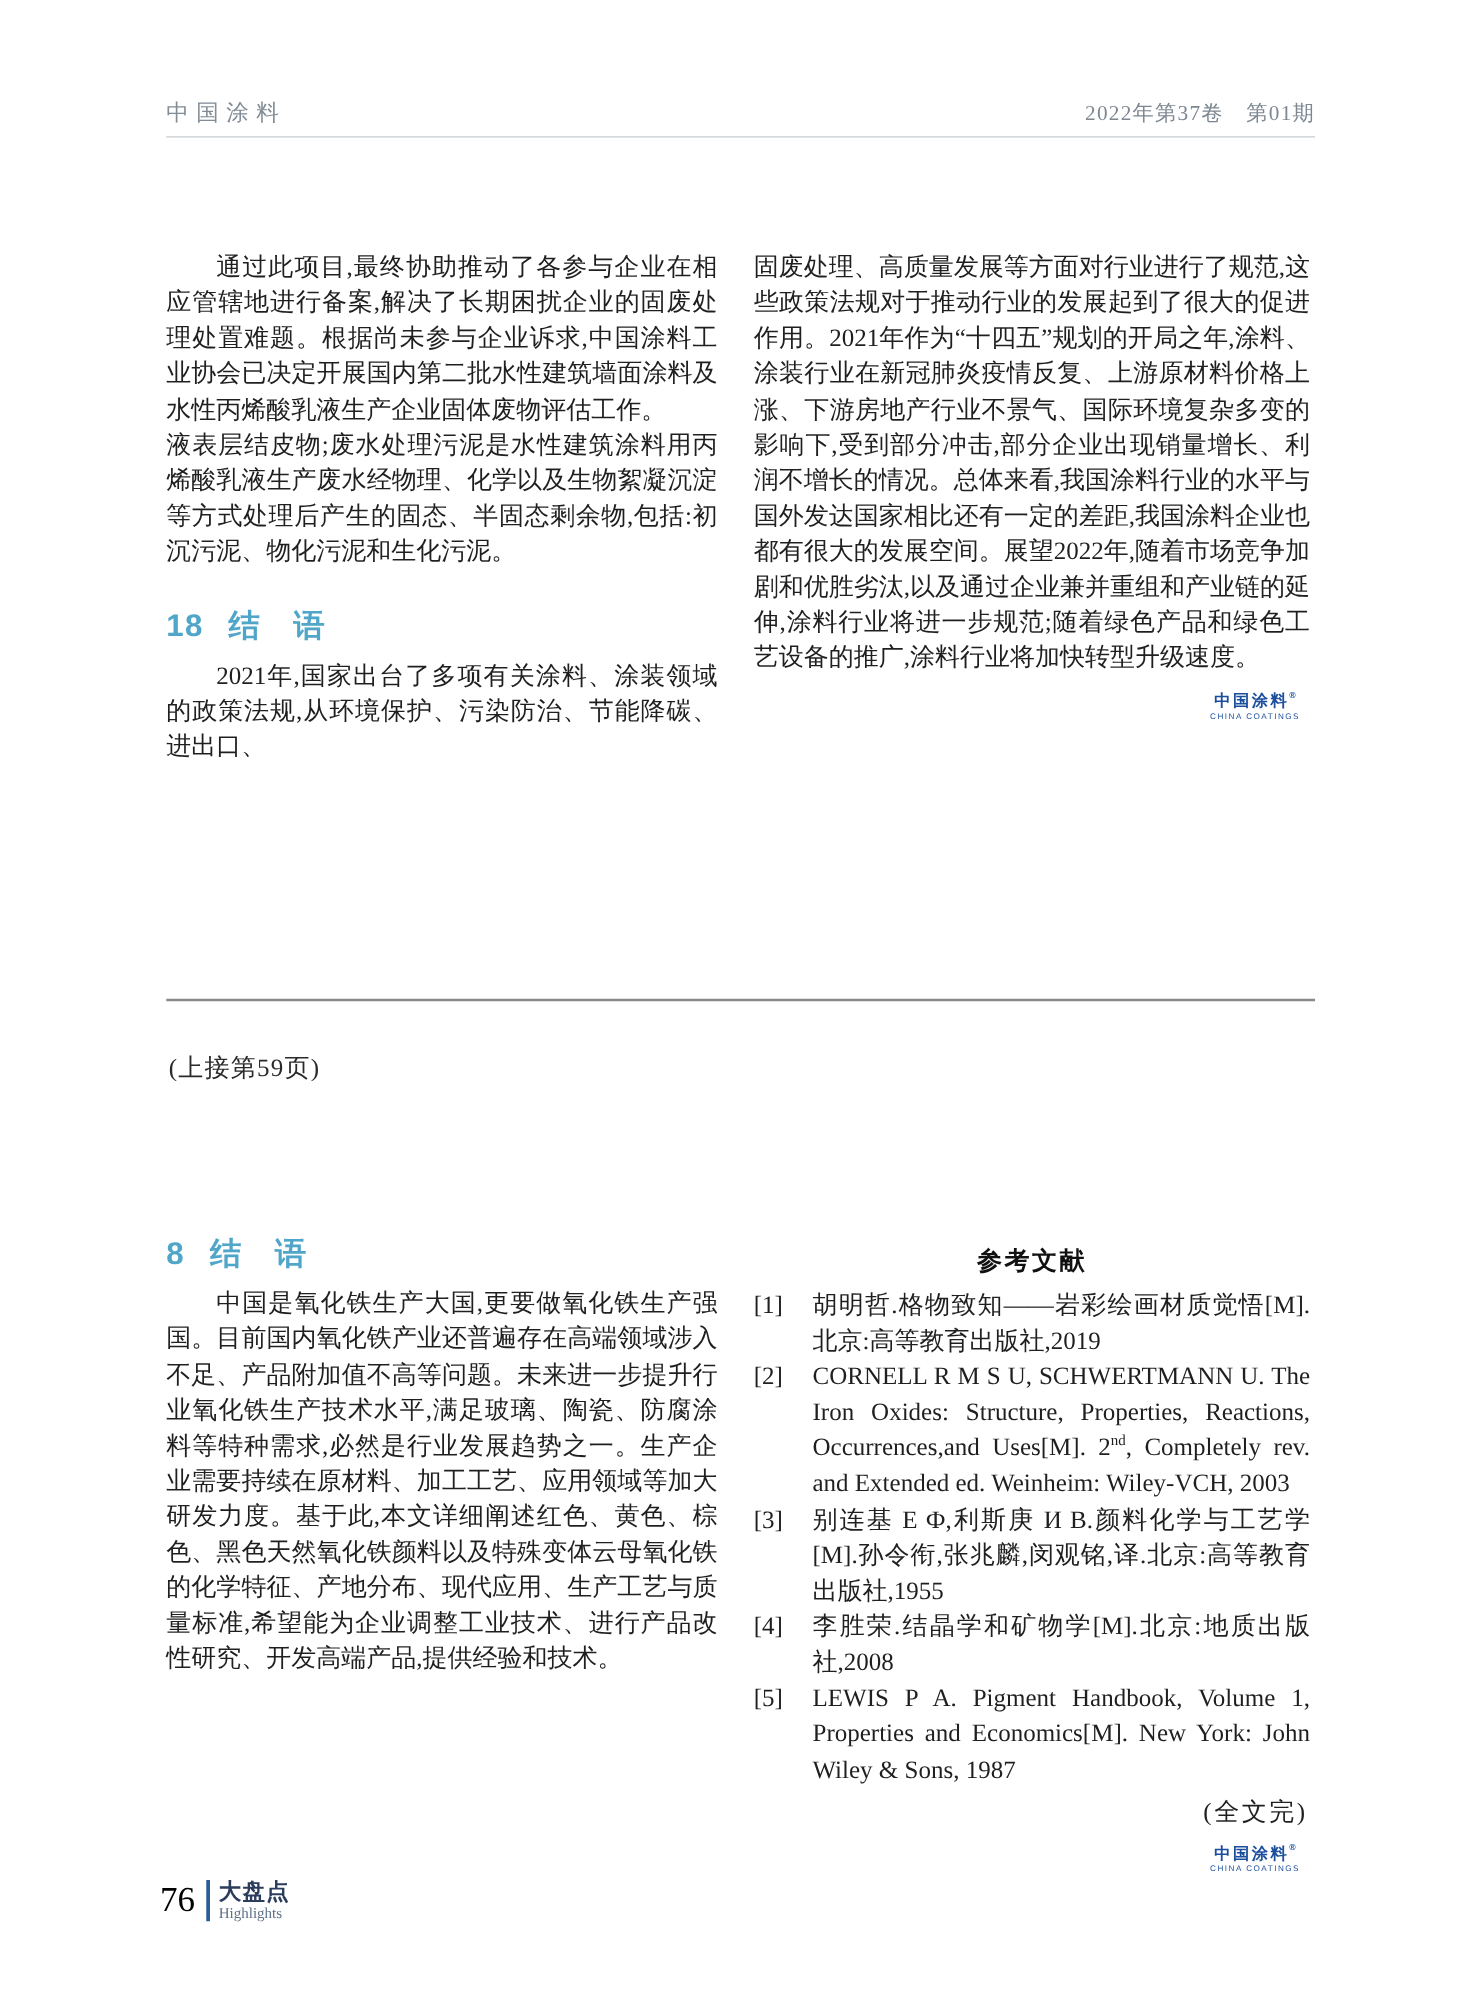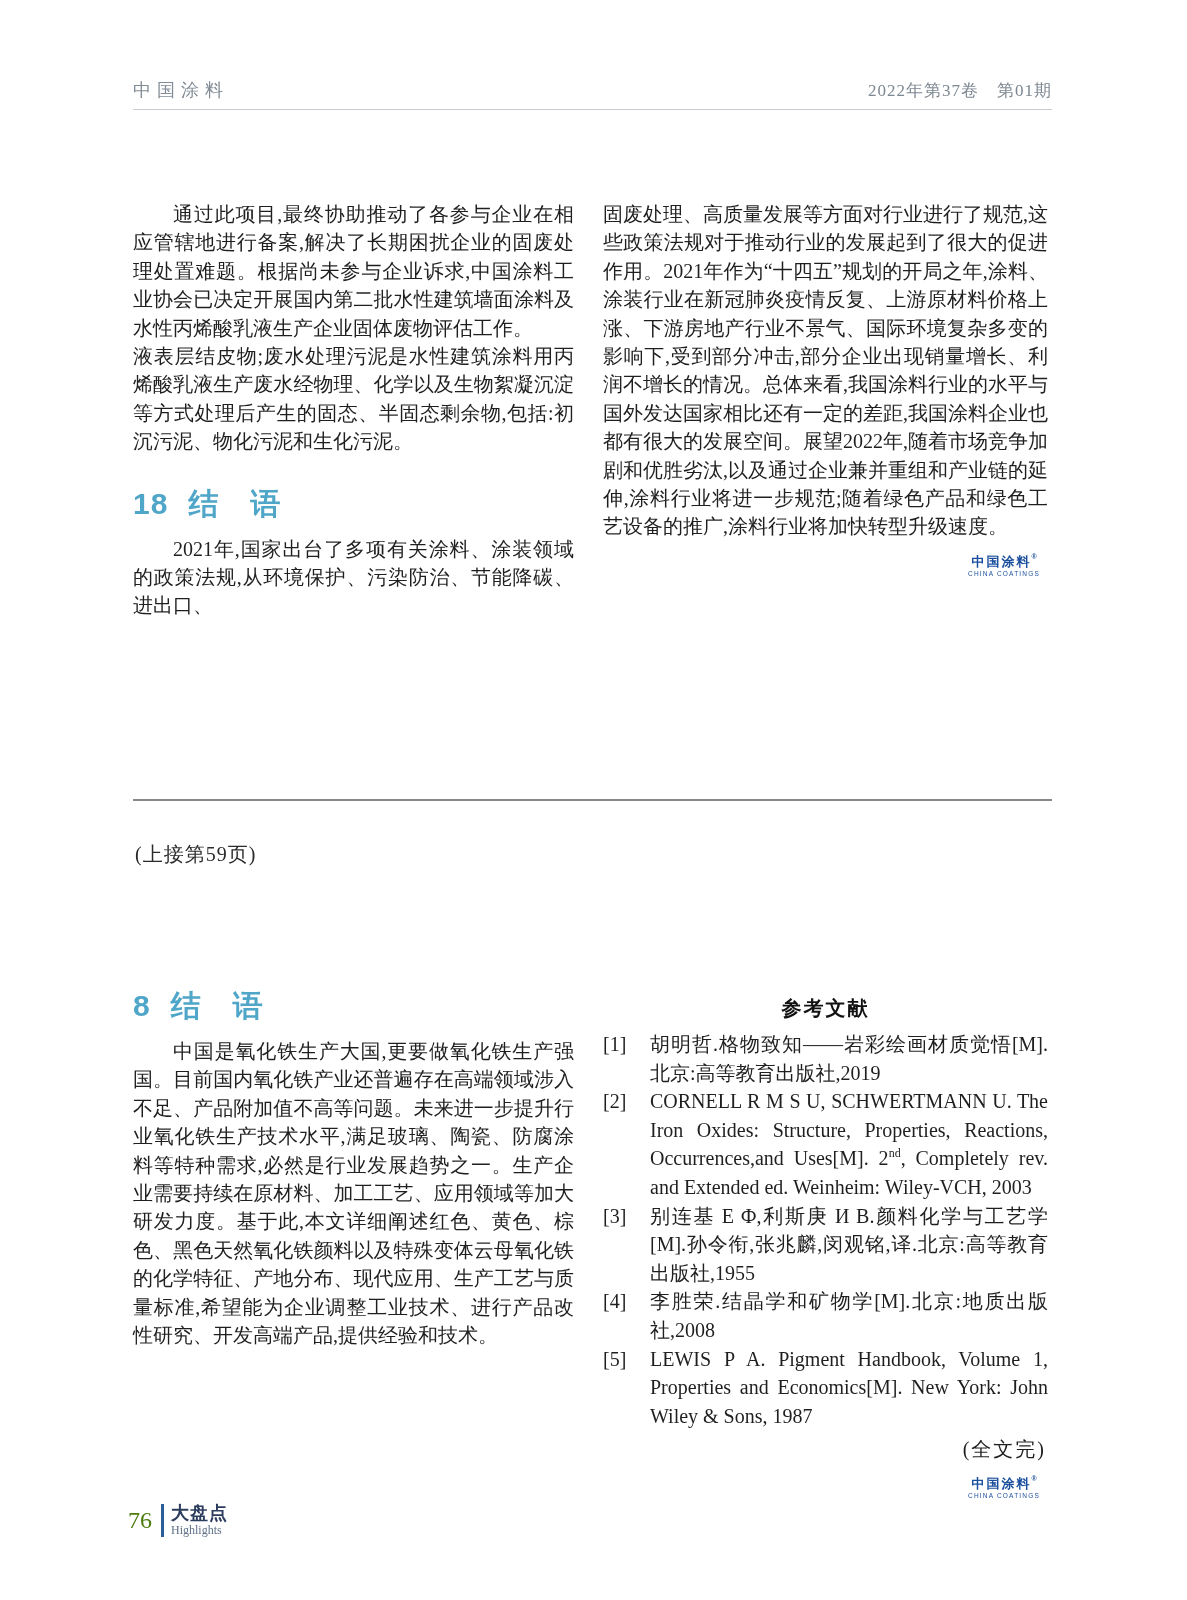--- a/index.html
+++ b/index.html
@@ -26,21 +26,21 @@
 
   p.body {
     margin:0; font-size:20px; line-height:28.4px; text-align:justify;
     text-justify:inter-character; color:#1f1f1f;
   }
   p.indent { text-indent:2em; }
 
   .section-heading {
     margin:28px 0 10px 0;
     font-family:"Liberation Sans","DejaVu Sans",sans-serif;
-    font-weight:bold; font-size:30px; color:#4fa6c8; letter-spacing:1px;
+    font-weight:bold; font-size:25px; color:#4fa6c8; letter-spacing:1px;
   }
   .section-heading.first { margin-top:0; }
   .sec-num { margin-right:20px; }
 
   
   .divider { position:absolute; left:133px; top:799px; width:919px; border-top:2px solid #87898d; }
   .cont-note { position:absolute; left:135px; top:841px; font-size:20px; color:#2a2a2a; letter-spacing:1px;text-align:right; }
 
   
   .ref-title {
@@ -62,21 +62,21 @@
     font-weight:bold; font-size:13px; letter-spacing:2px; white-space:nowrap;
   }
   .logo-mark { font-size:7px; vertical-align:top; letter-spacing:0; }
   .logo-sub {
     font-family:"Liberation Sans","DejaVu Sans",sans-serif;
     font-size:6.5px; letter-spacing:1.2px; margin-top:2px; white-space:nowrap;
   }
 
   
   .footer { position:absolute; left:128px; top:1504px; display:flex; align-items:center; }
-  .page-num { font-size:24px; color:#4d7c0f; margin-right:9px; align-self:center; }
+  .page-num { font-size:28px; color:#000000; margin-right:9px; align-self:center; }
   .footer-bar { width:3px; height:33px; background:#2b5e96; margin-right:7px; flex:none; }
   .footer-names { display:flex; flex-direction:column; justify-content:center; }
   .footer-cn {
     font-family:"Liberation Sans","DejaVu Sans",sans-serif;
     font-weight:bold; font-size:18px; color:#2b3c5c; letter-spacing:1px; line-height:1.05;
   }
   .footer-en { font-size:12px; color:#5e7187; line-height:1.1; margin-top:1px; }
 </style>
 </head>
 <body>

